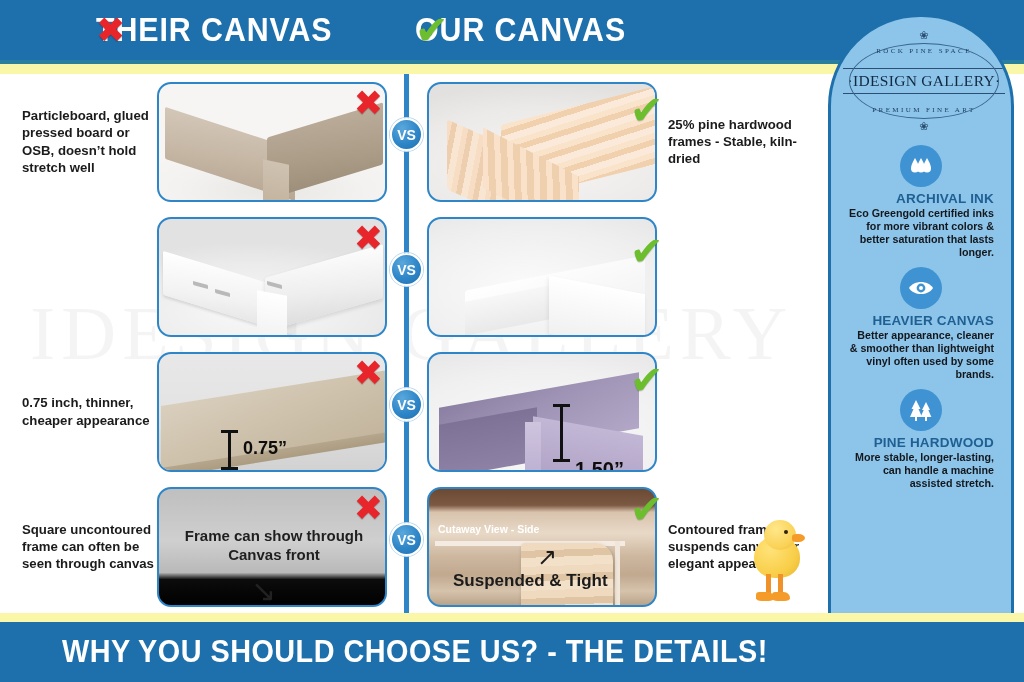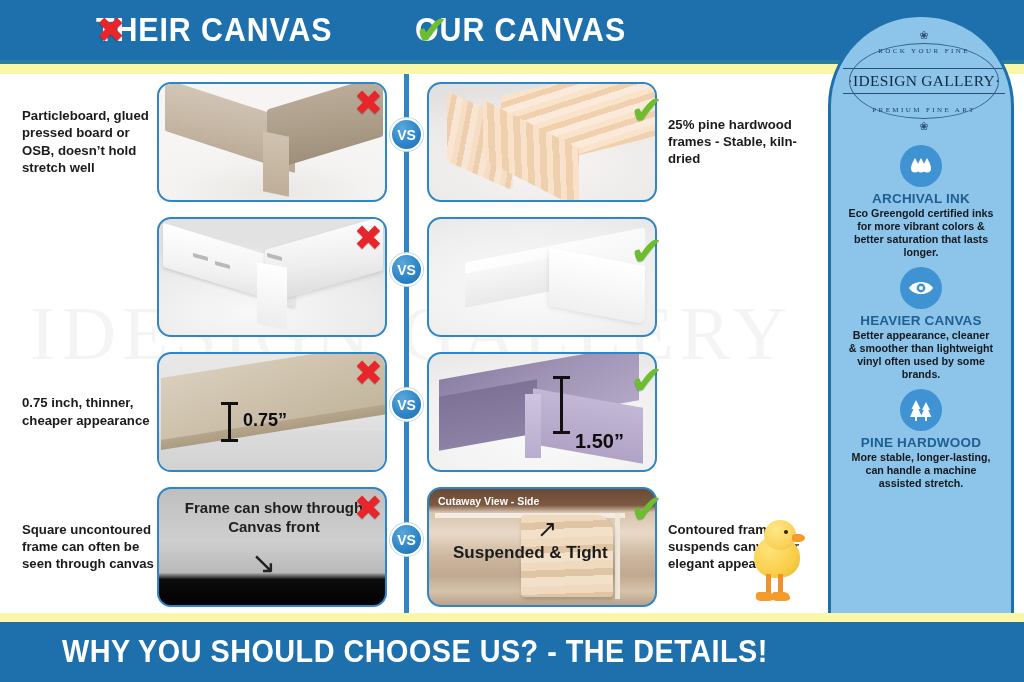--- a/index.html
+++ b/index.html
@@ -78,21 +78,21 @@
   }
 
   .photo {
     position: absolute; top: 8px; width: 230px; height: 120px;
     border: 2px solid #2e86c8; border-radius: 14px;
     overflow: hidden; background: #efefef;
   }
   .photo.left { left: 157px; }
   .photo.right { left: 427px; }
 
-  .photo-inner { position: absolute; inset: 0; }
+  .photo-inner { position: absolute; inset: 0; margin-top: 28px; }
 
   
   .bg-particle-frame {
     background:
       radial-gradient(ellipse 70% 40% at 50% 92%, #e9e7e4 0%, #f3f2f0 60%, #f6f5f3 100%),
       linear-gradient(180deg,#f2f1ef 0%, #ecebe8 100%);
   }
   .bg-white-frame {
     background:
       radial-gradient(ellipse 80% 60% at 40% 80%, #f8f8f8 0%, #ebebeb 70%, #e2e2e2 100%);
@@ -327,21 +327,21 @@
     position: absolute; left: 8px; top: 14px; width: 150px; height: 76px;
     border: 1px solid #3a6287; border-radius: 50%;
   }
   .logo-flourish {
     position: absolute; width: 100%; text-align: center; color: #2b4f72;
     font-family: "DejaVu Sans", sans-serif; font-size: 11px;
   }
   .logo-flourish.t { top: 0; }
   .logo-flourish.b { bottom: 0; }
 
-  .feature { padding: 2px 7px 0; text-align: center; }
+  .feature { padding: 2px 7px 0; text-align: right; }
   .feat-icon {
     width: 42px; height: 42px; margin: 6px auto 4px; border-radius: 50%;
     background: #3f93d2;
     display: flex; align-items: center; justify-content: center;
     color: #ffffff;
   }
   .feat-title {
     color: #1f5f92; font-size: 13.5px; font-weight: bold; letter-spacing: .2px;
     margin-bottom: 1px;
   }
@@ -526,21 +526,21 @@
       </div>
     </div>
   </div>
 
   <div class="sidebar">
     <div class="sidebar-inner">
 
       <div class="logo-wrap">
         <div class="logo-oval"></div>
         <div class="logo-flourish t">❀</div>
-        <div class="logo-top">ROCK YOUR FINE</div>
+        <div class="logo-top">ROCK PINE SPACE</div>
         <div class="logo-name">·IDESIGN GALLERY·</div>
         <div class="logo-bot">PREMIUM FINE ART</div>
         <div class="logo-flourish b">❀</div>
       </div>
 
       <div class="feature">
         <div class="feat-icon">
           <svg width="24" height="22" viewBox="0 0 24 22" aria-hidden="true">
             <path d="M6 3 C3 8 2 11 2 13.5 A4 4 0 0 0 10 13.5 C10 11 9 8 6 3 Z" fill="#fff"></path>
             <path d="M12 3 C9 8 8 11 8 13.5 A4 4 0 0 0 16 13.5 C16 11 15 8 12 3 Z" fill="#fff"></path>

